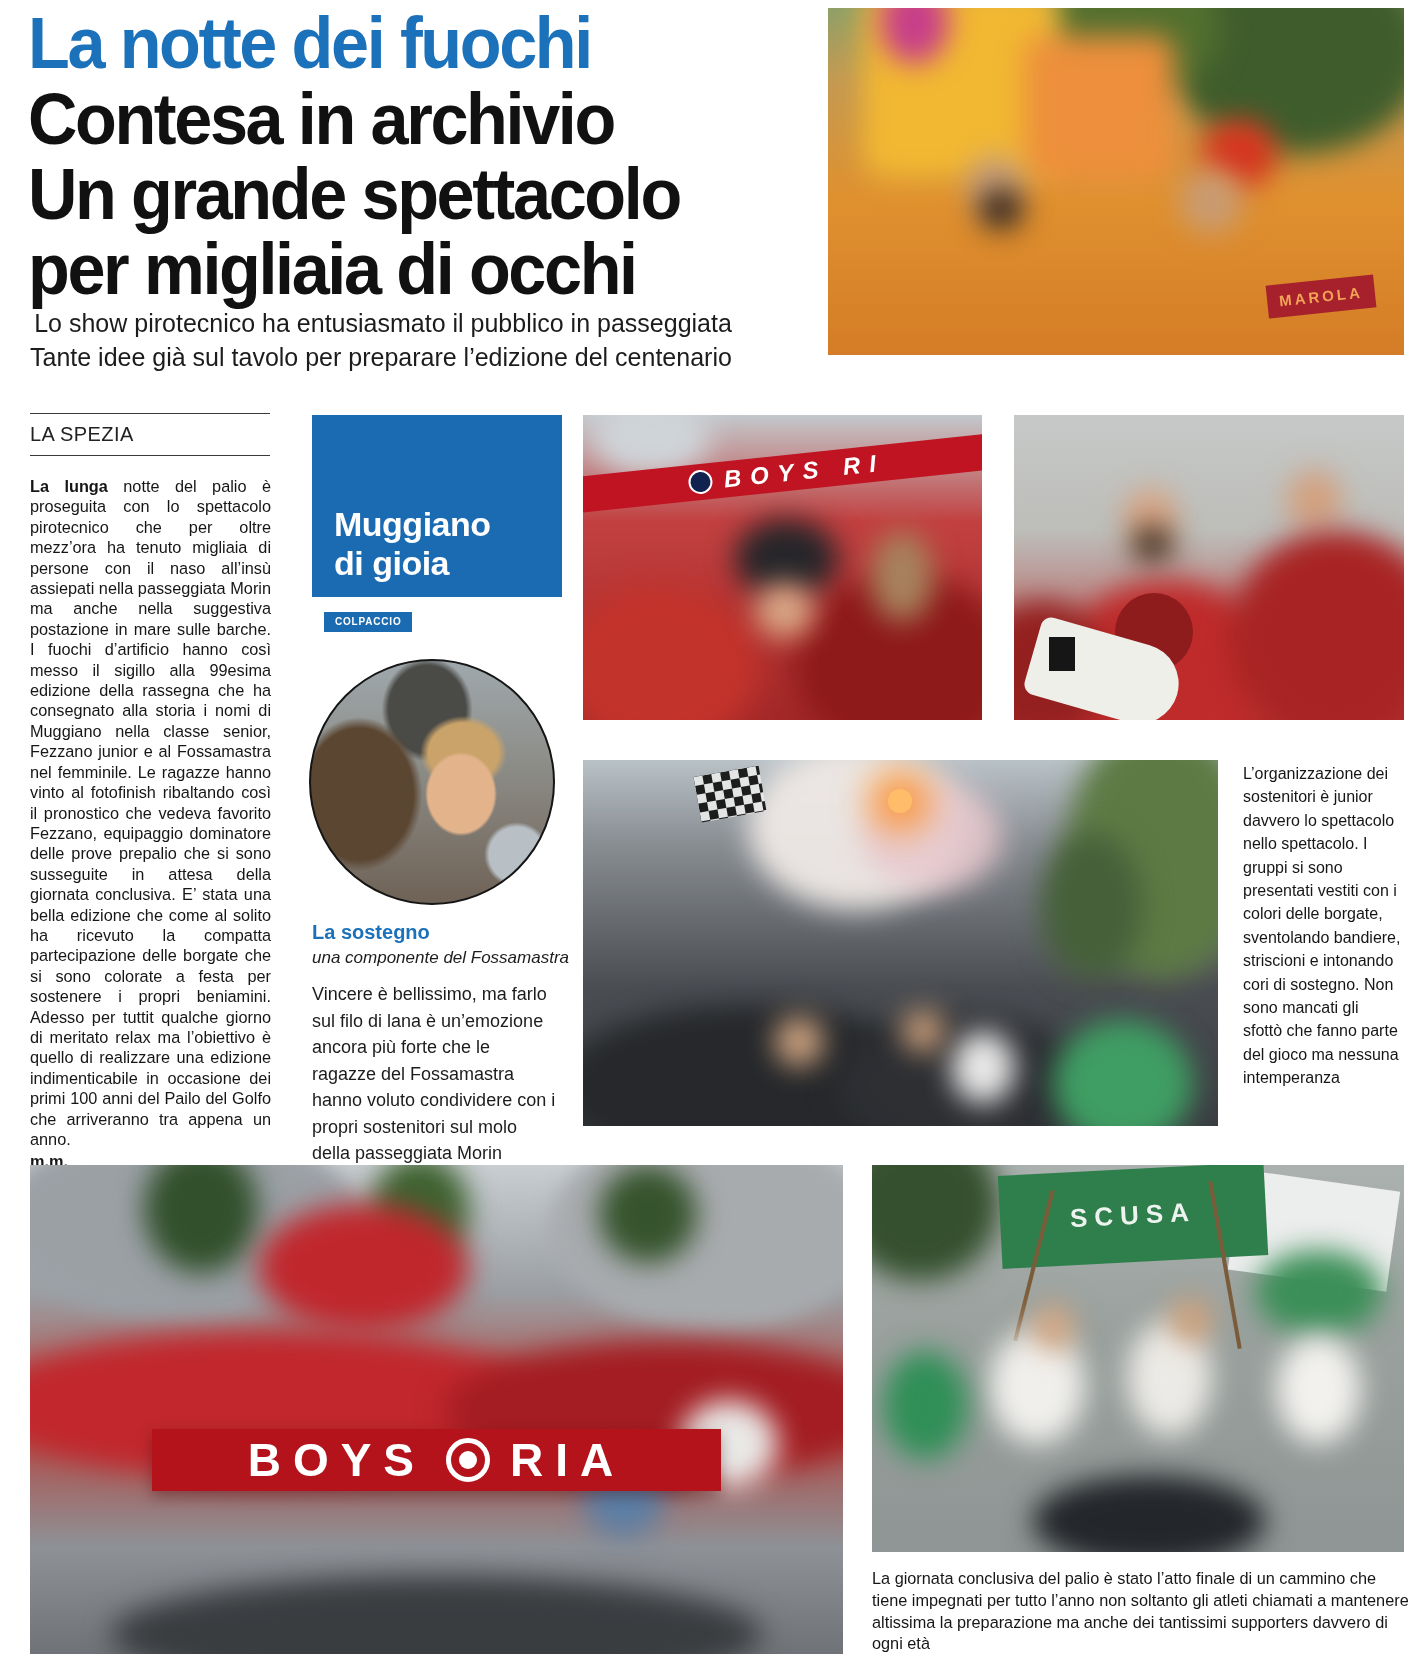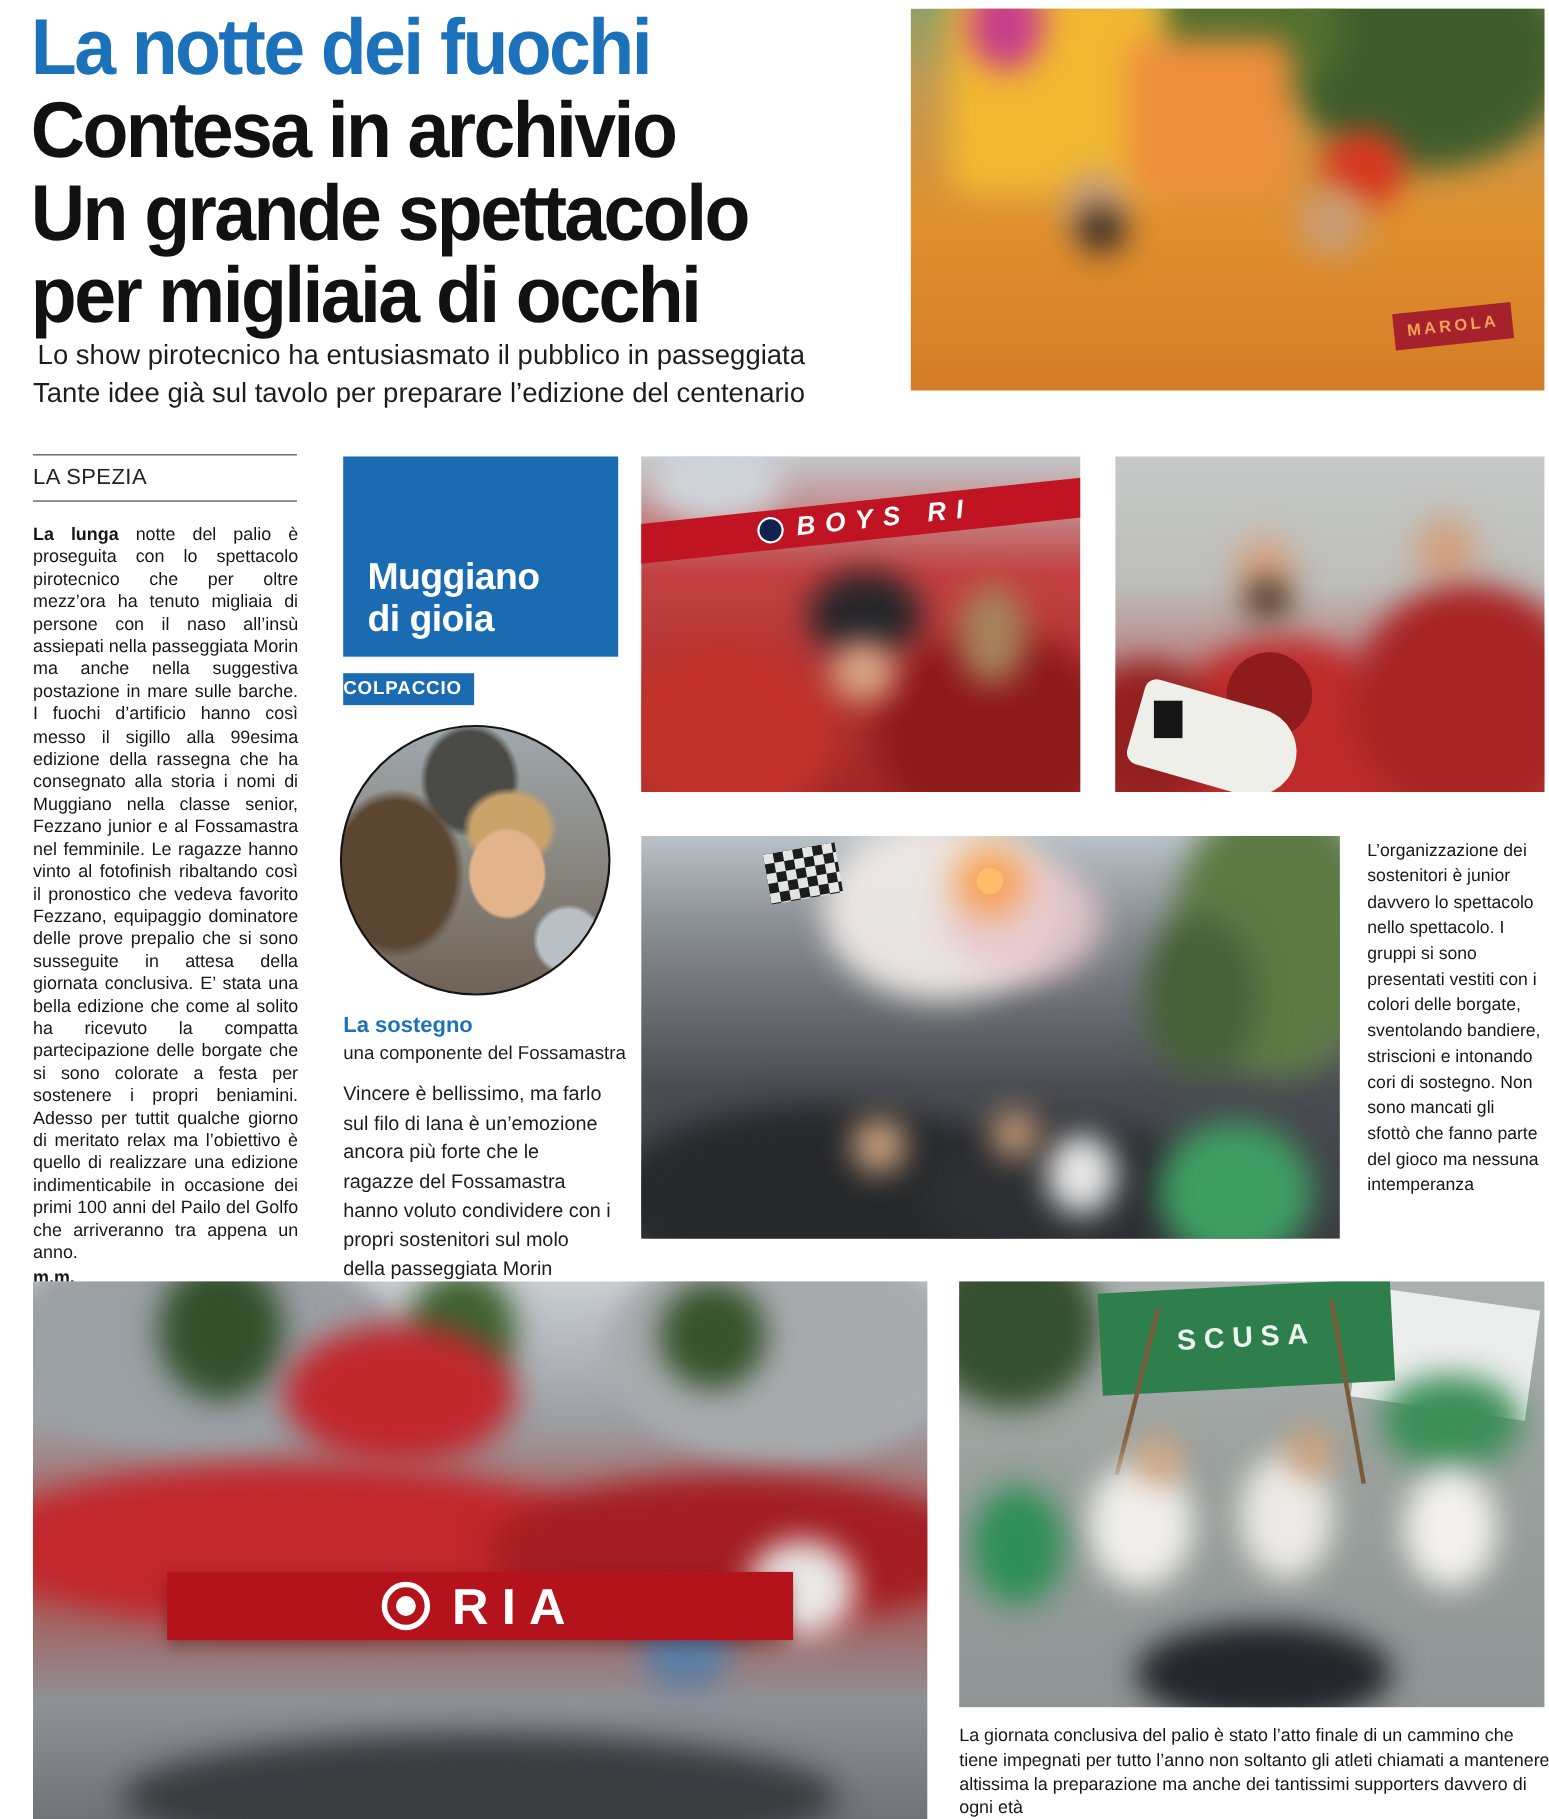--- a/index.html
+++ b/index.html
@@ -15,33 +15,33 @@
   
   .rule{height:1px;background:#3a3a3a;width:240px;left:30px;}
   .dateline{left:30px;top:423px;font-size:20px;letter-spacing:.4px;color:#222;}
   .leftbody{left:30px;top:476px;width:241px;font-size:16.3px;line-height:20.4px;
             text-align:justify;color:#161616;}
   .leftbody .sig{display:block;text-align:left;font-weight:bold;margin-top:2px;}
   
   .featurebox{left:312px;top:415px;width:250px;height:182px;background:#1b6bb2;}
   .featurebox .title{position:absolute;left:22px;bottom:14px;color:#fff;font-weight:bold;
                      font-size:34px;line-height:39px;letter-spacing:-.5px;}
-  .tag{left:312px;top:612px;background:#1b6bb2;color:#fff;font-weight:bold;font-size:17px;
-       letter-spacing:.8px;padding:4px 11px 5px 0;}
+  .tag{left:324px;top:612px;background:#1b6bb2;color:#fff;font-weight:bold;font-size:10px;
+       letter-spacing:.8px;padding:4px 11px 5px 11px;}
   .circle{left:309px;top:659px;width:242px;height:242px;border-radius:50%;
           border:2px solid #151515;overflow:hidden;
           background:
            radial-gradient(60px 70px at 62% 55%, #e3b38b 0 55%, transparent 60%),
            radial-gradient(70px 60px at 63% 38%, #caa36a 0 50%, transparent 62%),
            radial-gradient(90px 110px at 20% 55%, #5b4632 0 60%, transparent 70%),
            radial-gradient(70px 80px at 48% 20%, #4a4a46 0 55%, transparent 65%),
            radial-gradient(50px 50px at 85% 80%, #b8c0c6 0 55%, transparent 65%),
            linear-gradient(180deg,#9fa8ad 0%,#8e8f8a 40%,#6f6256 100%);}
   .capTitle{left:312px;top:921px;font-size:20px;font-weight:bold;color:#1c72ba;}
-  .capSub{left:312px;top:948px;font-size:17px;color:#1c1c1c;}
+  .capSub{left:312px;top:948px;font-size:17px;font-style:italic;color:#1c1c1c;}
   .capBody{left:312px;top:981px;width:246px;font-size:18px;line-height:26.5px;color:#1c1c1c;}
   
   .rightcol{left:1243px;top:762px;width:158px;font-size:16px;line-height:23.4px;color:#161616;}
   .bottomcap{left:872px;top:1568px;width:540px;font-size:16.3px;line-height:21.8px;color:#161616;}
   
   .photo{position:absolute;overflow:hidden;background:#8b8f93;}
   .bl{position:absolute;border-radius:50%;filter:blur(14px);}
   .ph-tr{left:828px;top:8px;width:576px;height:347px;
      background:linear-gradient(180deg,#8fa068 0%,#c39a53 20%,#e0912f 55%,#d47c27 100%);}
   .ph-m1{left:583px;top:415px;width:399px;height:305px;
@@ -172,20 +172,21 @@
     <div class="bl" style="right:-4%;top:-8%;width:40%;height:42%;background:#a8abae;filter:blur(10px);"></div>
     <div class="bl" style="left:14%;top:-4%;width:14%;height:26%;background:#31502b;"></div>
     <div class="bl" style="left:42%;top:-2%;width:12%;height:22%;background:#3e6230;"></div>
     <div class="bl" style="right:18%;top:0%;width:12%;height:20%;background:#35532c;"></div>
     <div class="bl" style="left:28%;top:8%;width:26%;height:26%;background:#c0272d;"></div>
     <div class="bl" style="left:-6%;top:34%;width:70%;height:30%;background:#c1272d;"></div>
     <div class="bl" style="right:-6%;top:36%;width:55%;height:28%;background:#a31d22;"></div>
     <div class="bl" style="right:8%;top:48%;width:12%;height:18%;background:#e9e9e7;"></div>
     <div class="bl" style="right:22%;top:60%;width:10%;height:16%;background:#5b7fa6;"></div>
     <div class="banner">
+      <span>BOYS</span>
       <span class="ring"></span>
       <span>RIA</span>
     </div>
     <div class="bl" style="left:10%;bottom:-8%;width:80%;height:24%;background:#3a3d40;"></div>
   </div>
 
   <div class="photo ph-b2">
     <div class="bl" style="left:-6%;top:-10%;width:30%;height:40%;background:#35502e;"></div>
     <div class="flagW"></div>
     <div class="flagG">

